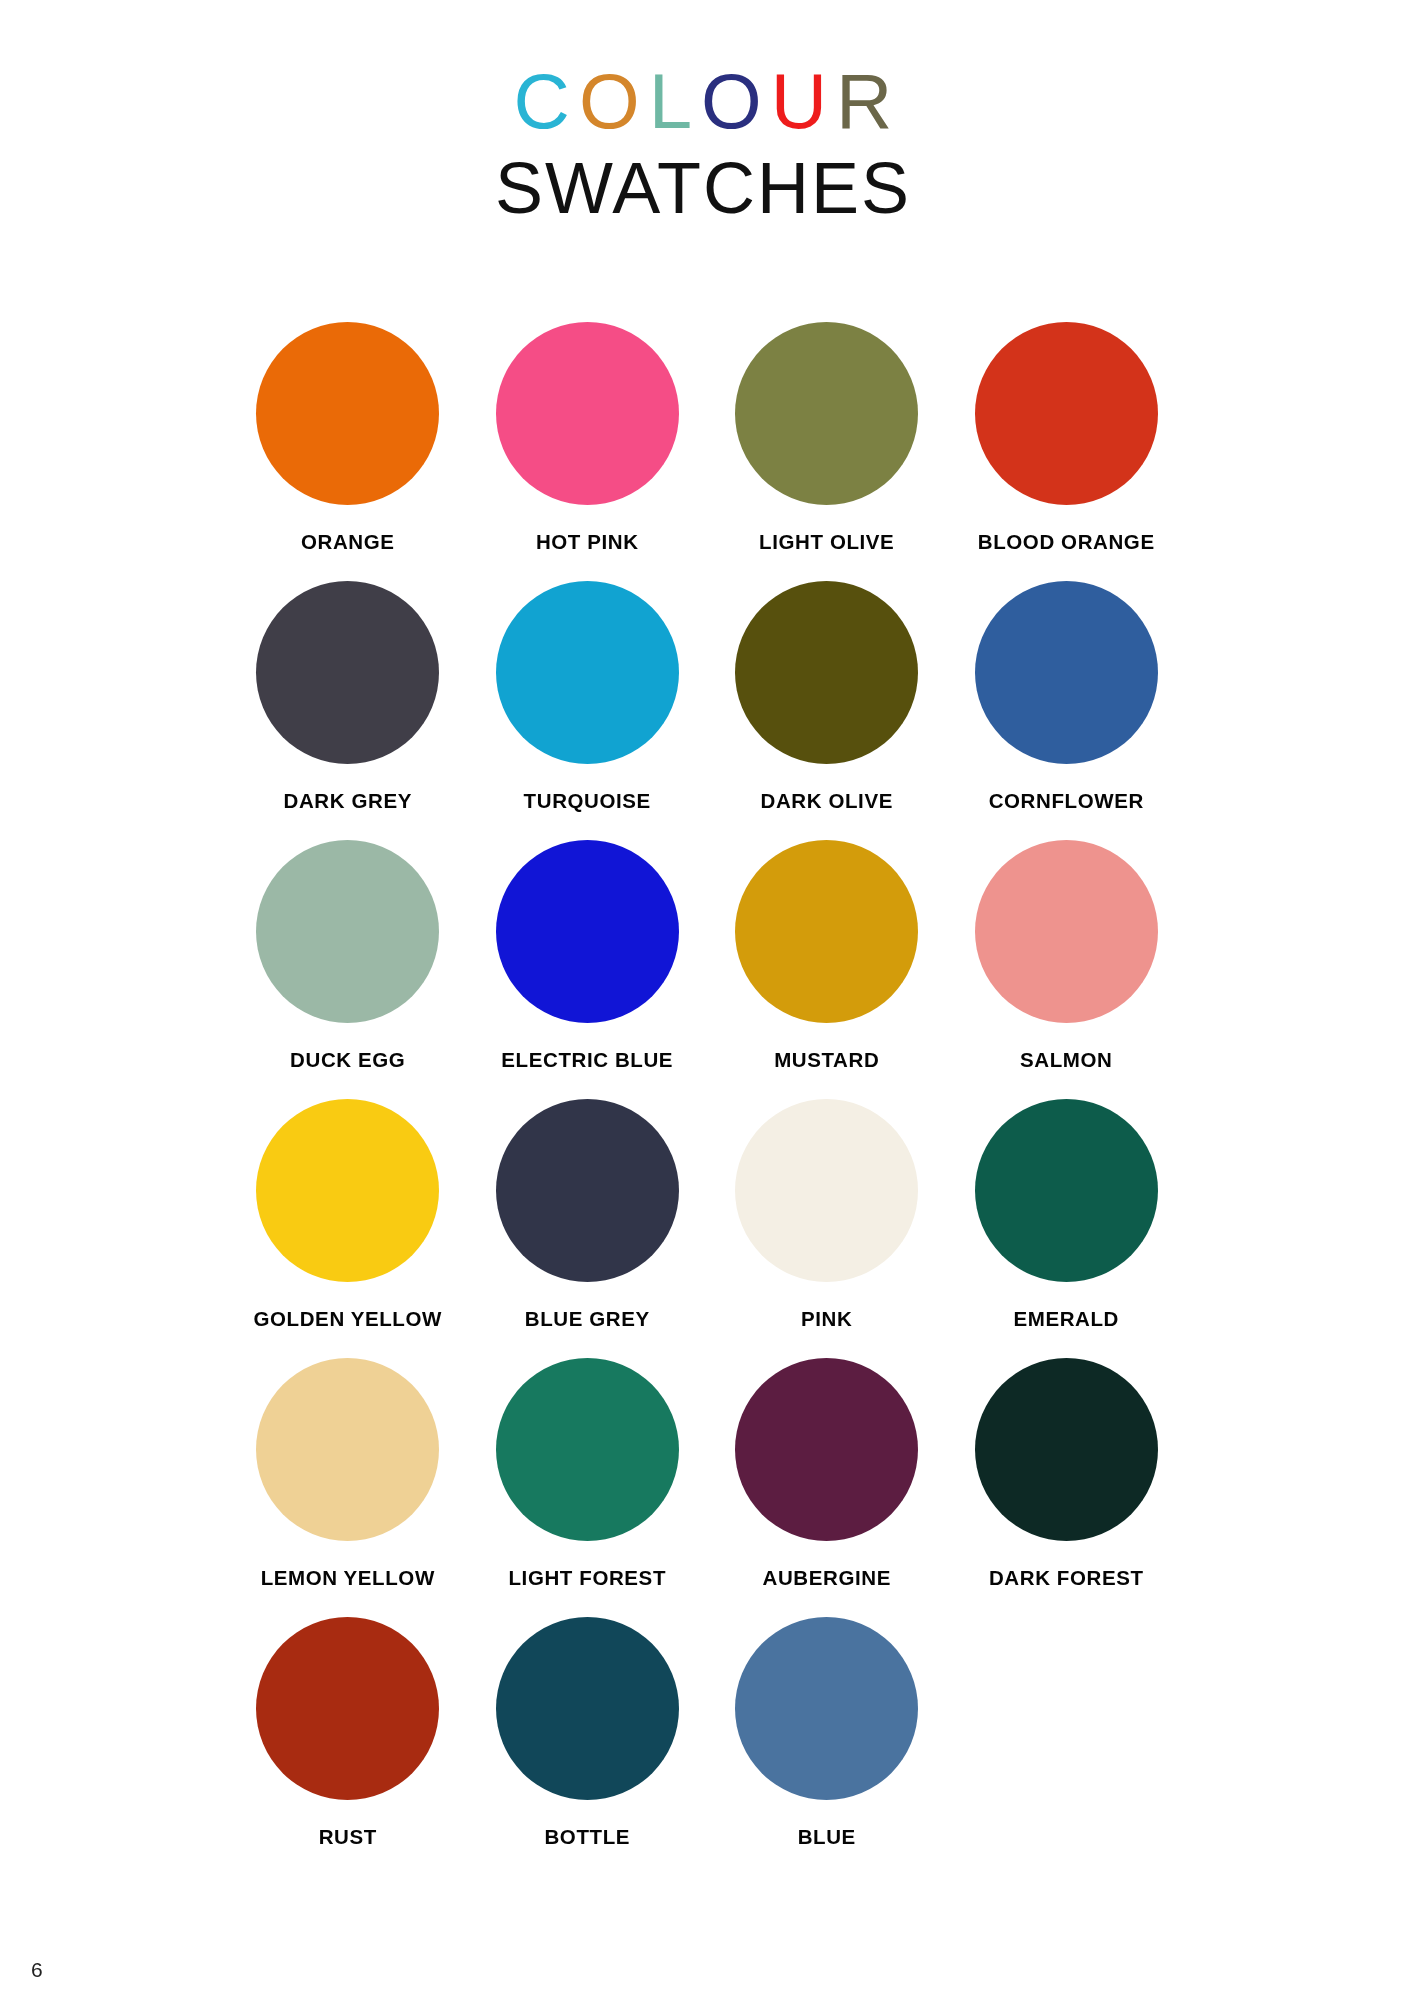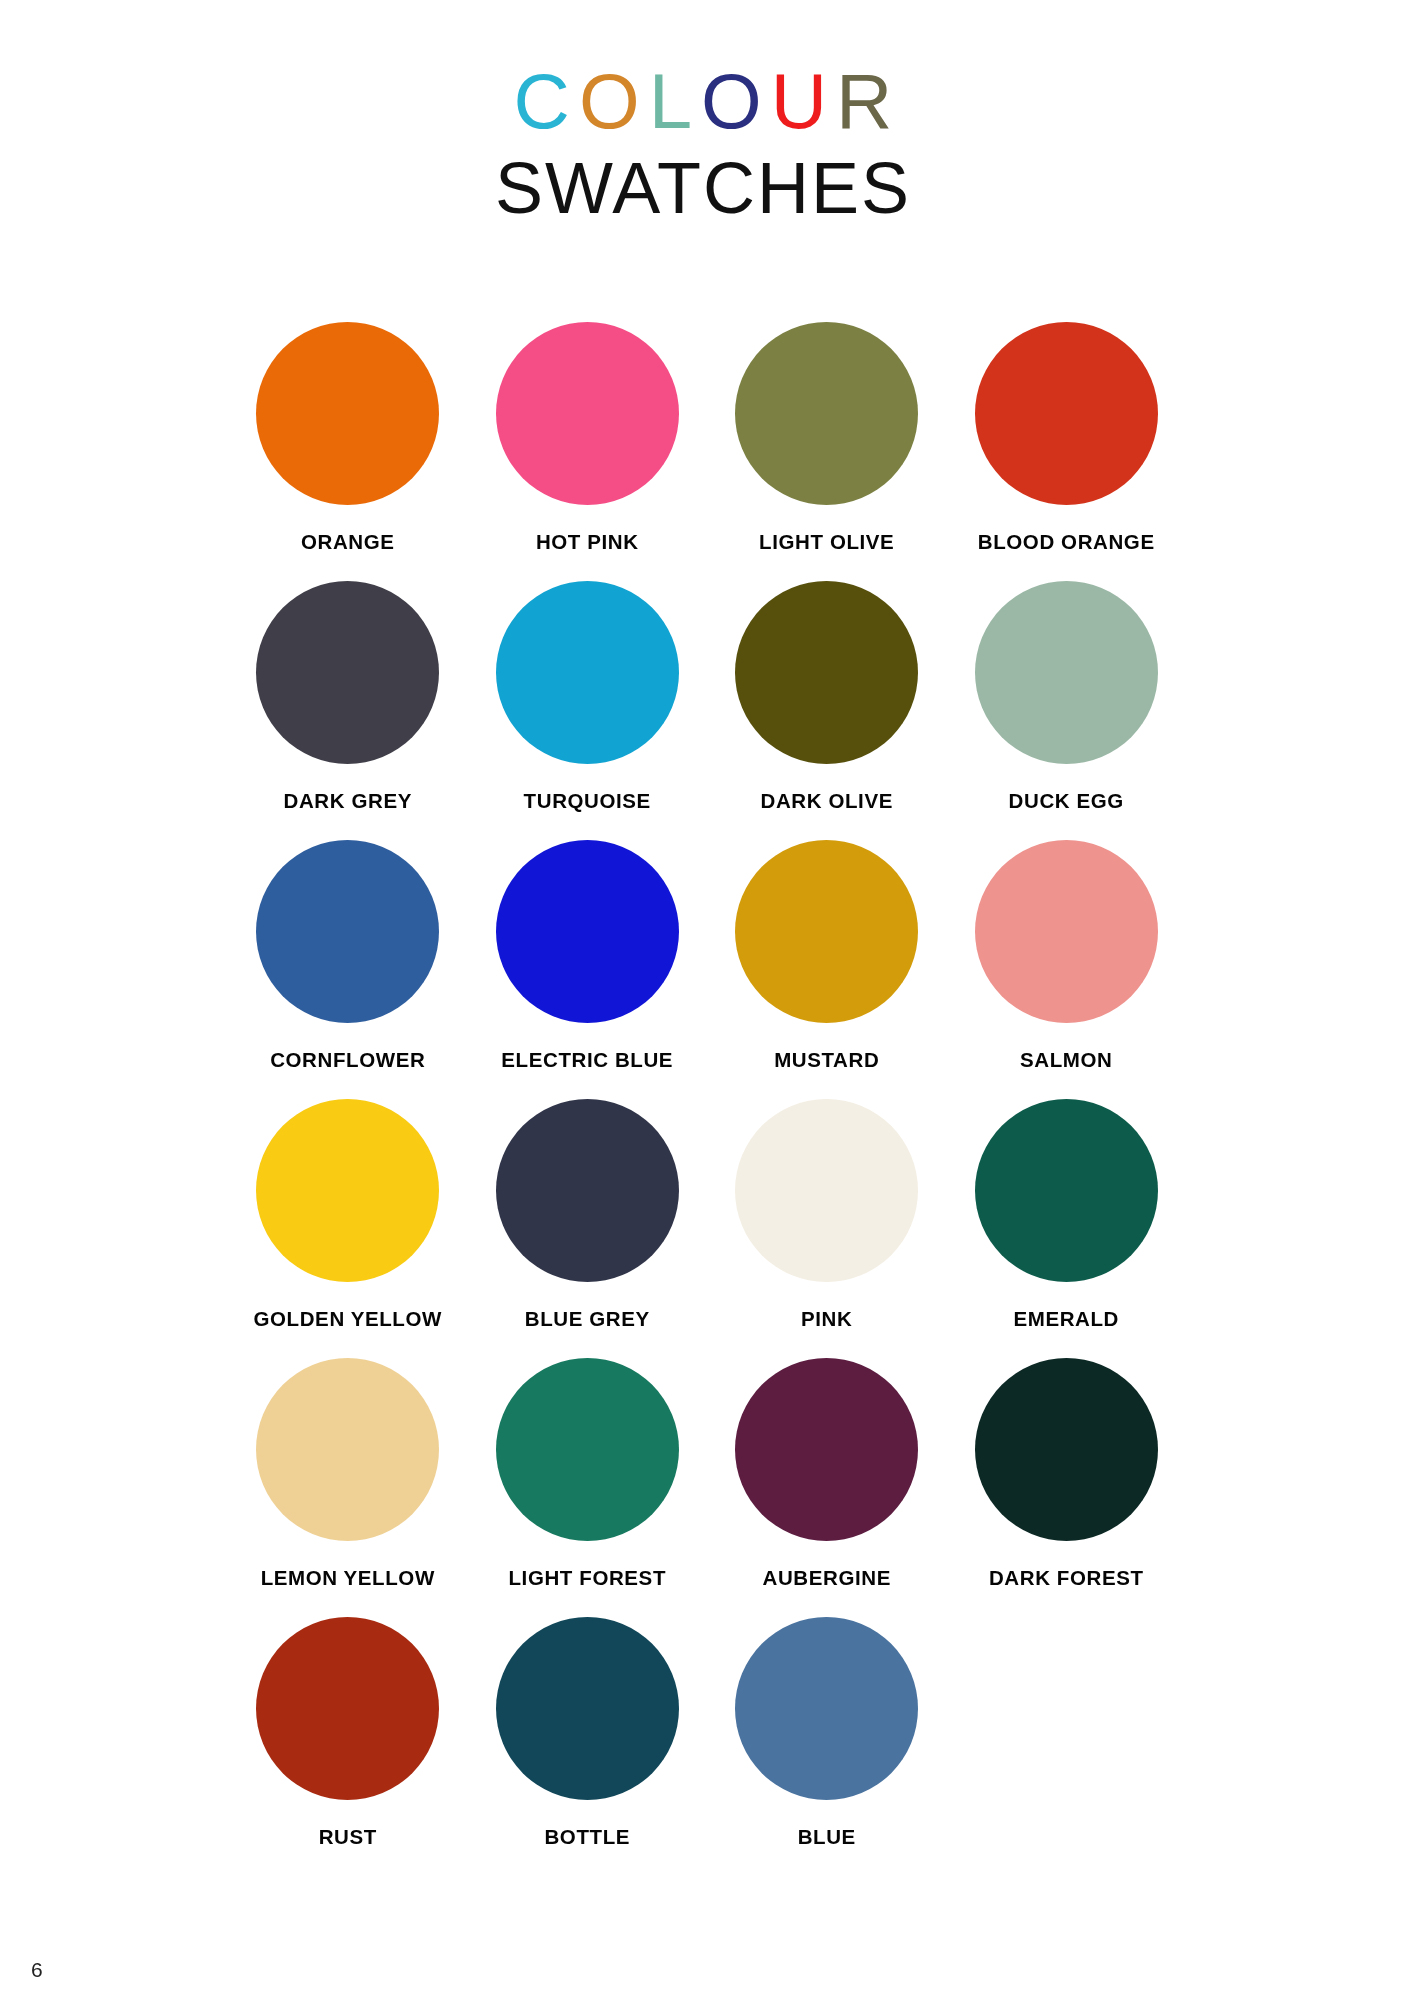--- a/index.html
+++ b/index.html
@@ -134,28 +134,28 @@
       </div>
       <div class="cell">
         <div class="disc" style="background: rgb(17, 163, 209);"></div>
         <div class="cell-label">TURQUOISE</div>
       </div>
       <div class="cell">
         <div class="disc" style="background: rgb(87, 80, 13);"></div>
         <div class="cell-label">DARK OLIVE</div>
       </div>
       <div class="cell">
+        <div class="disc" style="background: rgb(47, 94, 158);"></div>
+        <div class="cell-label">CORNFLOWER</div>
+      </div>
+      <div class="cell">
         <div class="disc" style="background: rgb(155, 184, 166);"></div>
         <div class="cell-label">DUCK EGG</div>
       </div>
       <div class="cell">
-        <div class="disc" style="background: rgb(47, 94, 158);"></div>
-        <div class="cell-label">CORNFLOWER</div>
-      </div>
-      <div class="cell">
         <div class="disc" style="background: rgb(17, 21, 214);"></div>
         <div class="cell-label">ELECTRIC BLUE</div>
       </div>
       <div class="cell">
         <div class="disc" style="background: rgb(211, 156, 11);"></div>
         <div class="cell-label">MUSTARD</div>
       </div>
       <div class="cell">
         <div class="disc" style="background: rgb(238, 147, 142);"></div>
         <div class="cell-label">SALMON</div>

